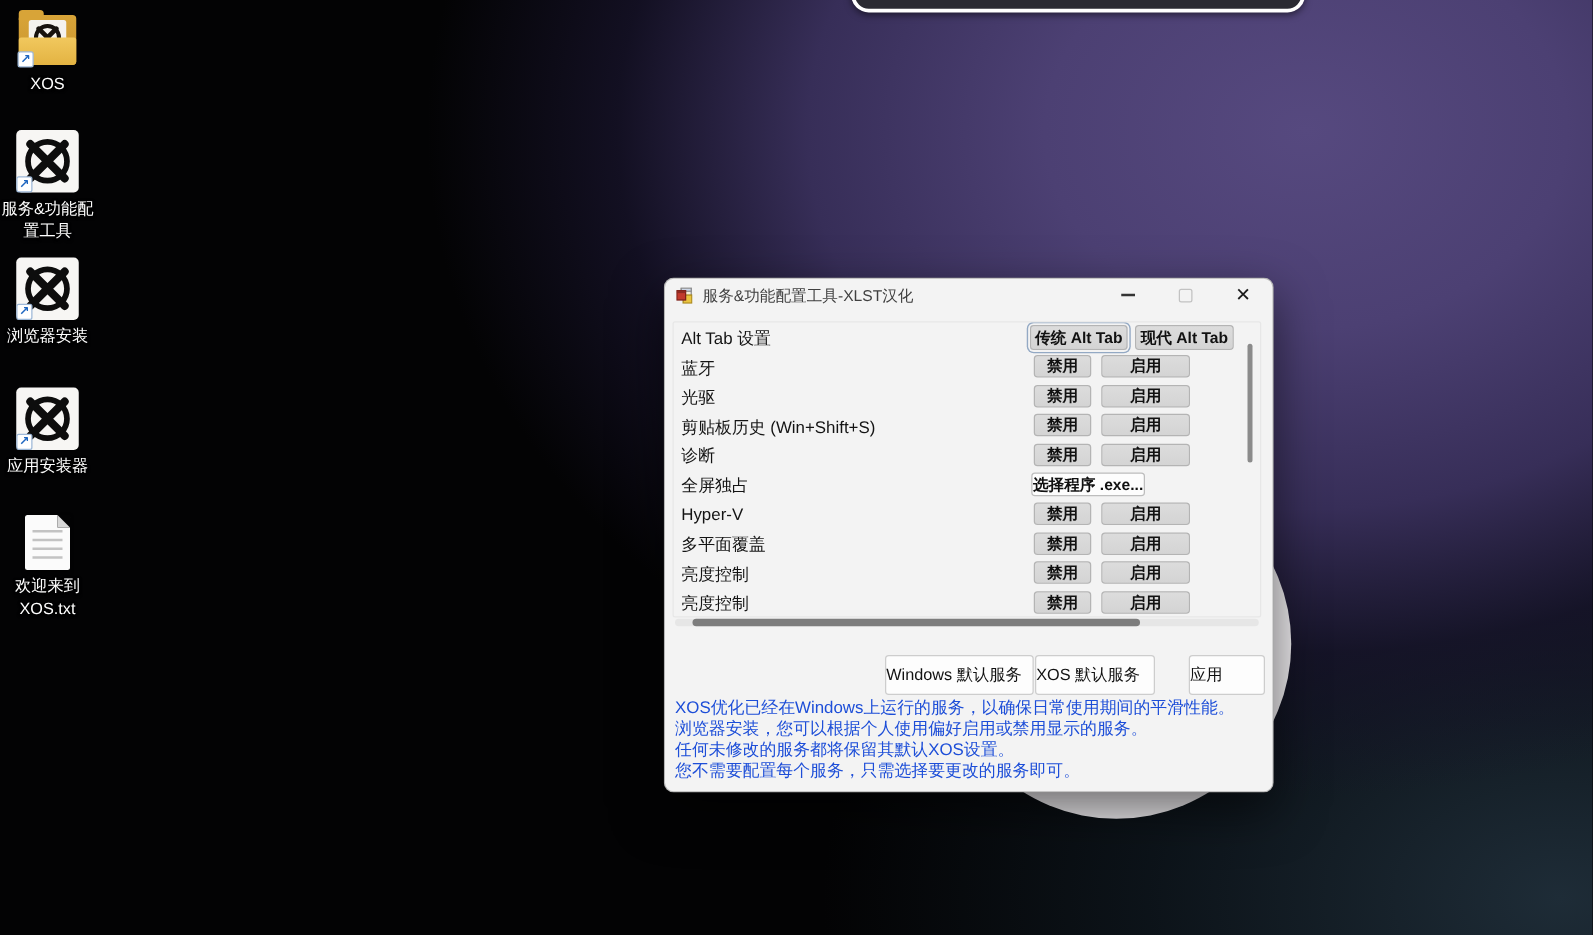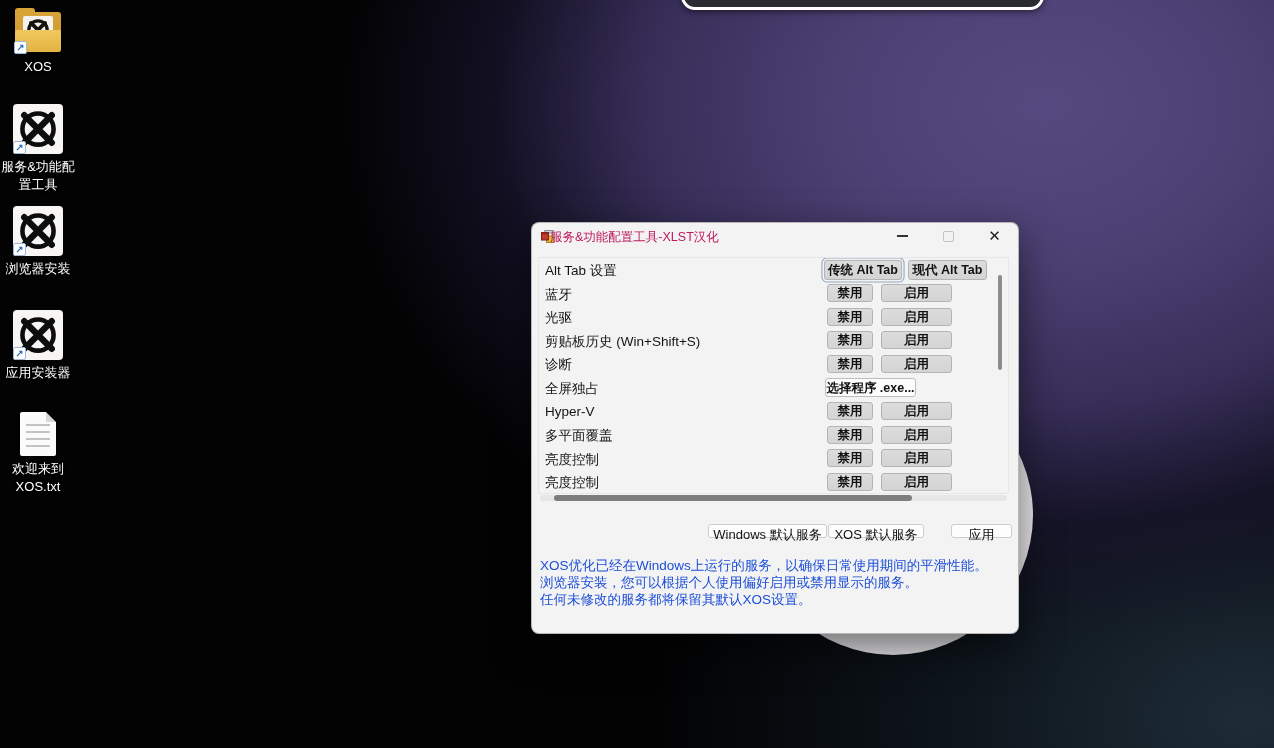--- a/index.html
+++ b/index.html
@@ -68,21 +68,21 @@
 
   
   .dialog {
     position:absolute; left:531px; top:222px; width:488px; height:412px;
     background:#f3f3f3; border-radius:8px; border:1px solid rgba(0,0,0,.25);
     box-shadow:0 14px 40px rgba(0,0,0,.55);
     color:#1a1a1a;
   }
   .titlebar { position:absolute; left:0; top:0; right:0; height:26px; }
   .titlebar .appicon { position:absolute; left:9px; top:7px; width:13px; height:13px; }
-  .titlebar .title { position:absolute; left:18px; top:6px; font-size:12.5px; color:#be185d; }
+  .titlebar .title { position:absolute; left:30px; top:6px; font-size:12.5px; color:#404040; }
   .caption-btns { position:absolute; right:8px; top:0; height:26px; display:flex; }
   .cap { width:31px; height:26px; display:flex; align-items:center; justify-content:center;
          font-size:13px; color:#222; margin-left:15px; }
   .cap.min:before { content:""; width:11px; height:1.5px; background:#333; display:block; }
   .cap.max:before { content:""; width:9px; height:9px; border:1.4px solid #c2c2c2; border-radius:2px; display:block; }
   .cap.close { font-size:15px; color:#1a1a1a; }
 
   .list-panel { position:absolute; left:6px; top:34px; width:471px; height:237px;
                 border:1px solid #e7e7e7; border-radius:2px; background:#f3f3f3; overflow:hidden; }
   .srow { position:relative; height:23.6px; }
@@ -100,23 +100,23 @@
   .btn.exe  { left:286px; width:91px; height:19px; background:#fdfdfd; border-color:#bdbdbd; }
 
   .vscroll { position:absolute; right:6px; top:17px; width:4px; height:95px;
              background:#8b8b8b; border-radius:2px; }
   .hscroll-track { position:absolute; left:8px; top:272px; width:467px; height:6px;
                    background:#e6e6e6; border-radius:3px; }
   .hscroll-thumb { position:absolute; left:14px; top:0; width:358px; height:6px;
                    background:#7d7d7d; border-radius:3px; }
 
   .footer-btn {
-    position:absolute; top:301px; height:14px; font-size:13px; color:#111;
+    position:absolute; top:301px; height:32px; font-size:13px; color:#111;
     background:#fdfdfd; border:1px solid #cdcdcd; border-radius:3px;
-    font-family:inherit; line-height:20px; text-align:center; padding:0; cursor:pointer;
+    font-family:inherit; line-height:20px; text-align:left; padding:0; cursor:pointer;
   }
   .fb-win { left:176px; width:119px; }
   .fb-xos { left:296px; width:96px; }
   .fb-apply { left:419px; width:61px; }
 
   .desc { position:absolute; left:8px; top:334px; width:470px; font-size:13.5px;
           line-height:17px; color:#1d4ed8; }
   .desc div { white-space:nowrap; }
 </style>
 </head>
@@ -284,15 +284,16 @@
   </div>
 
   <button class="footer-btn fb-win">Windows 默认服务</button>
   <button class="footer-btn fb-xos">XOS 默认服务</button>
   <button class="footer-btn fb-apply">应用</button>
 
   <div class="desc">
     <div>XOS优化已经在Windows上运行的服务，以确保日常使用期间的平滑性能。</div>
     <div>浏览器安装，您可以根据个人使用偏好启用或禁用显示的服务。</div>
     <div>任何未修改的服务都将保留其默认XOS设置。</div>
+    <div>您不需要配置每个服务，只需选择要更改的服务即可。</div>
   </div>
 
 </div>
 
 </body></html>

